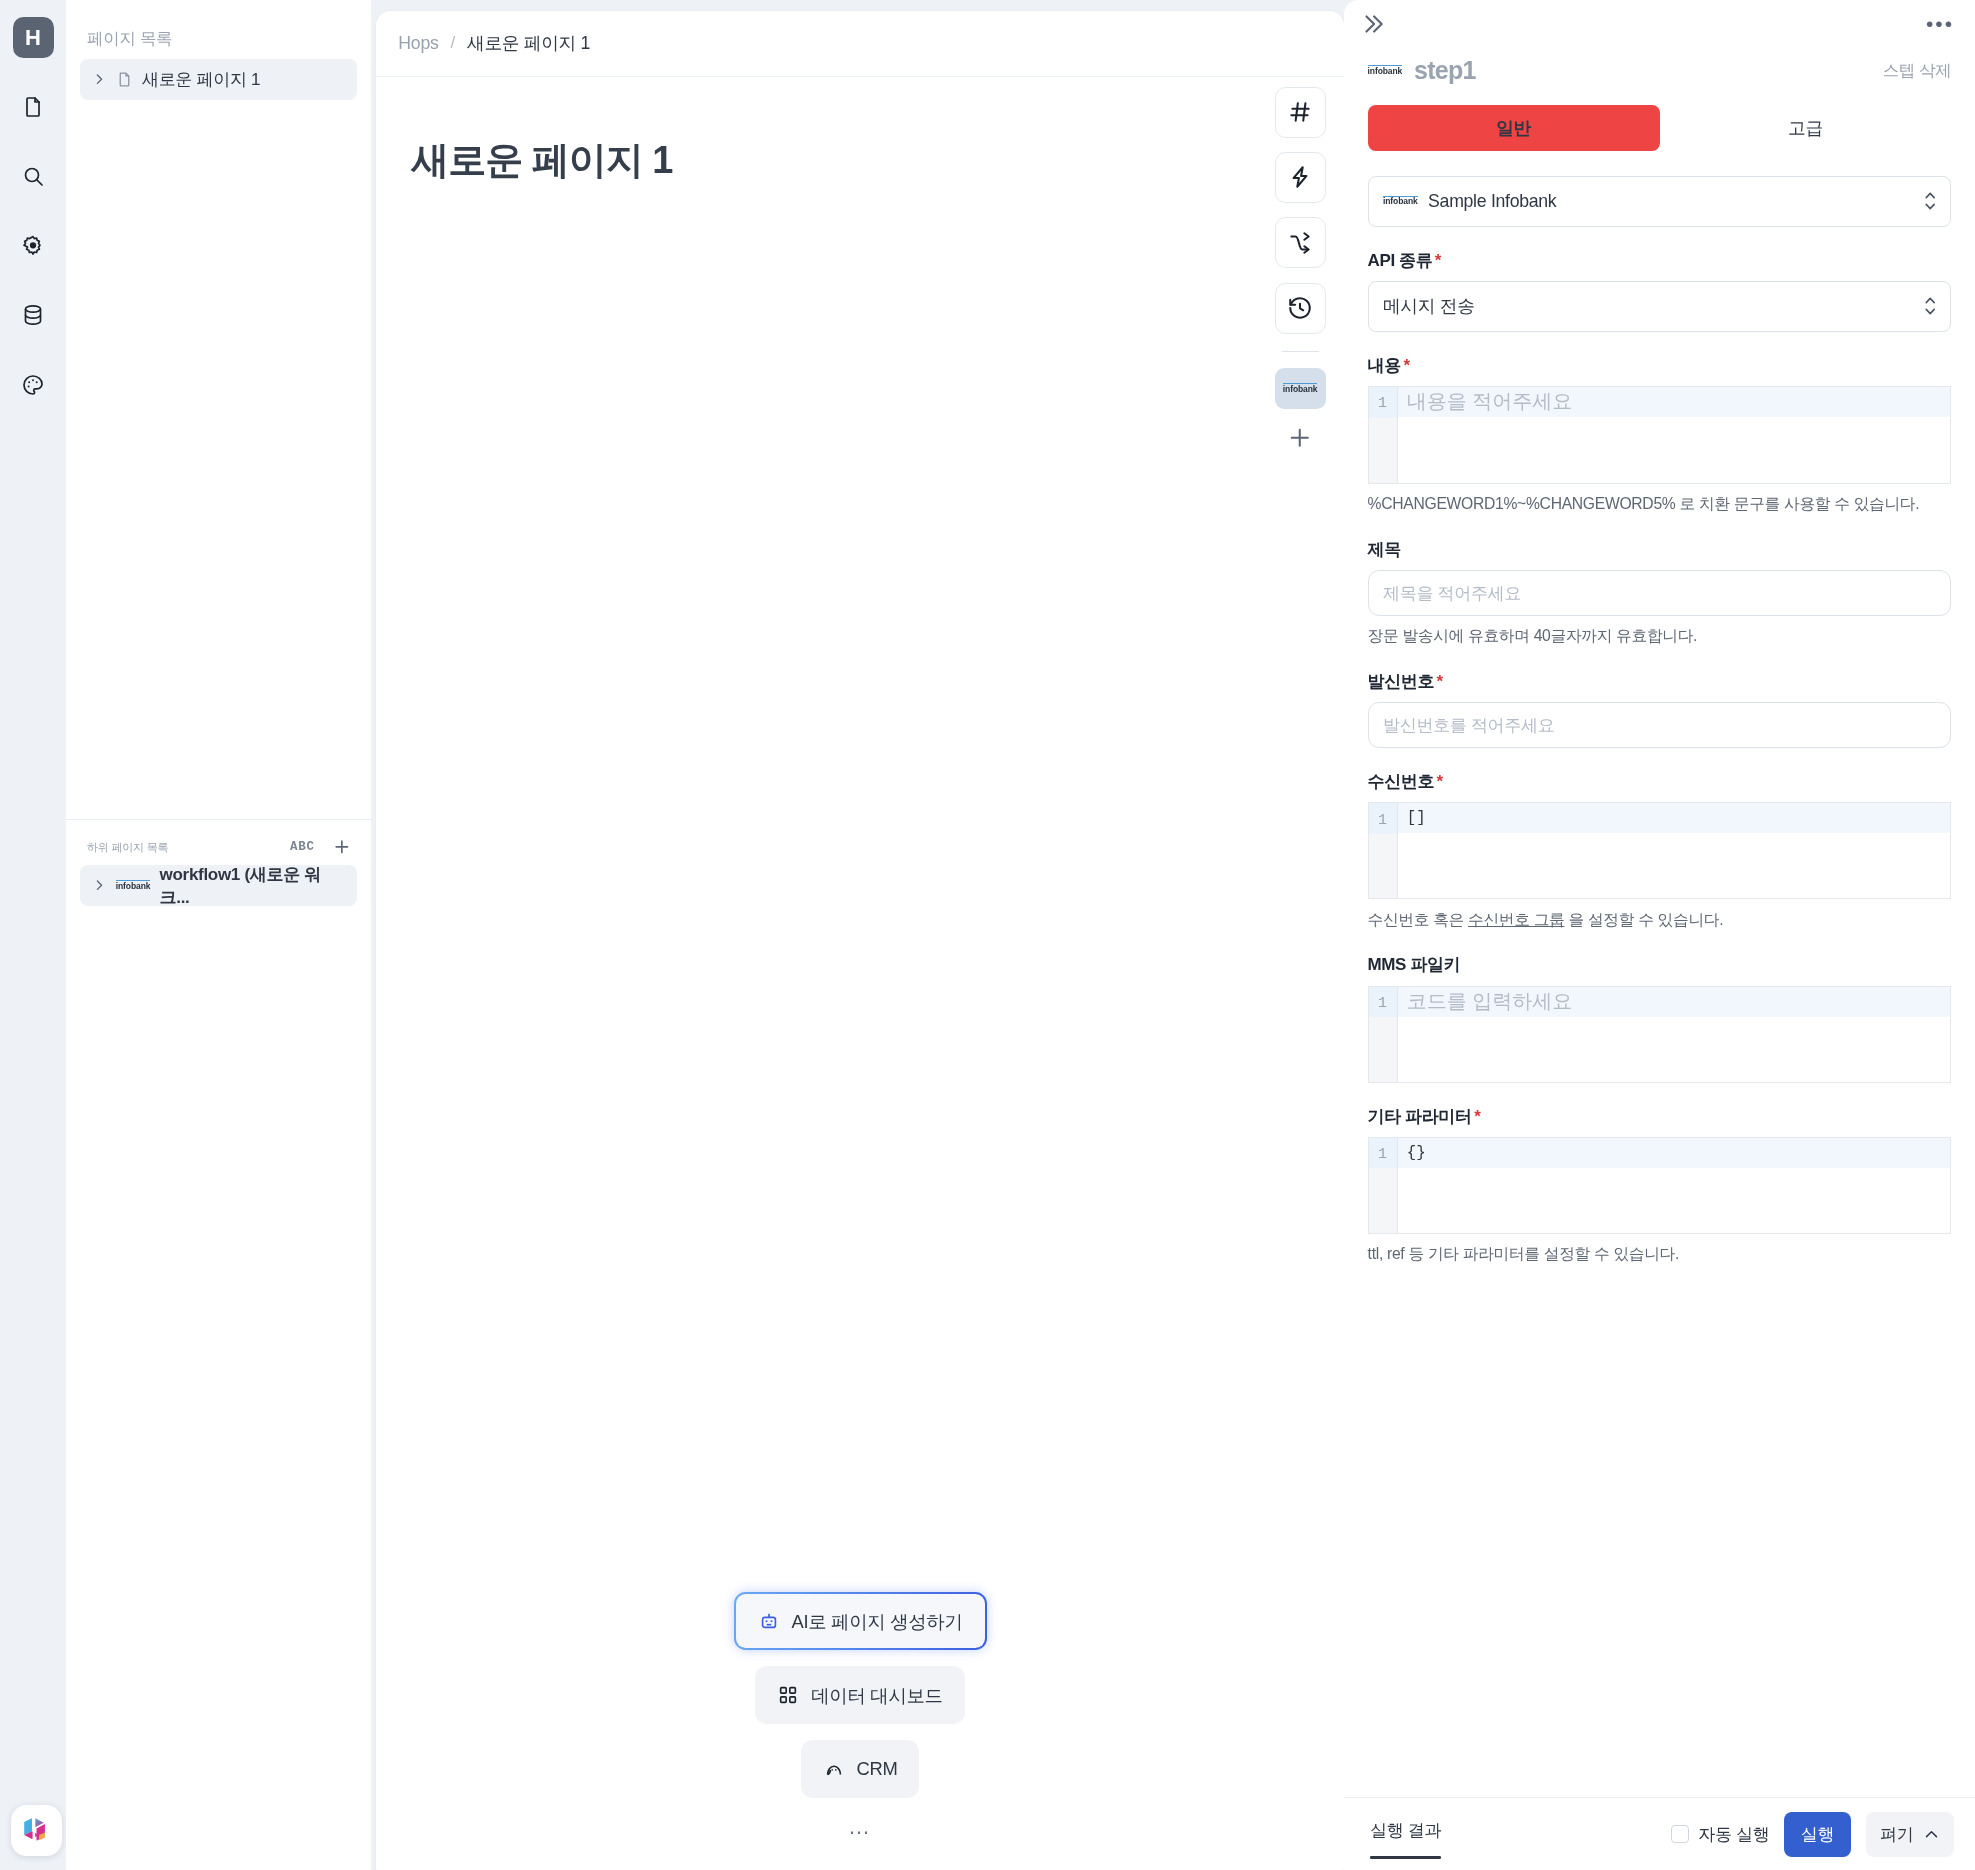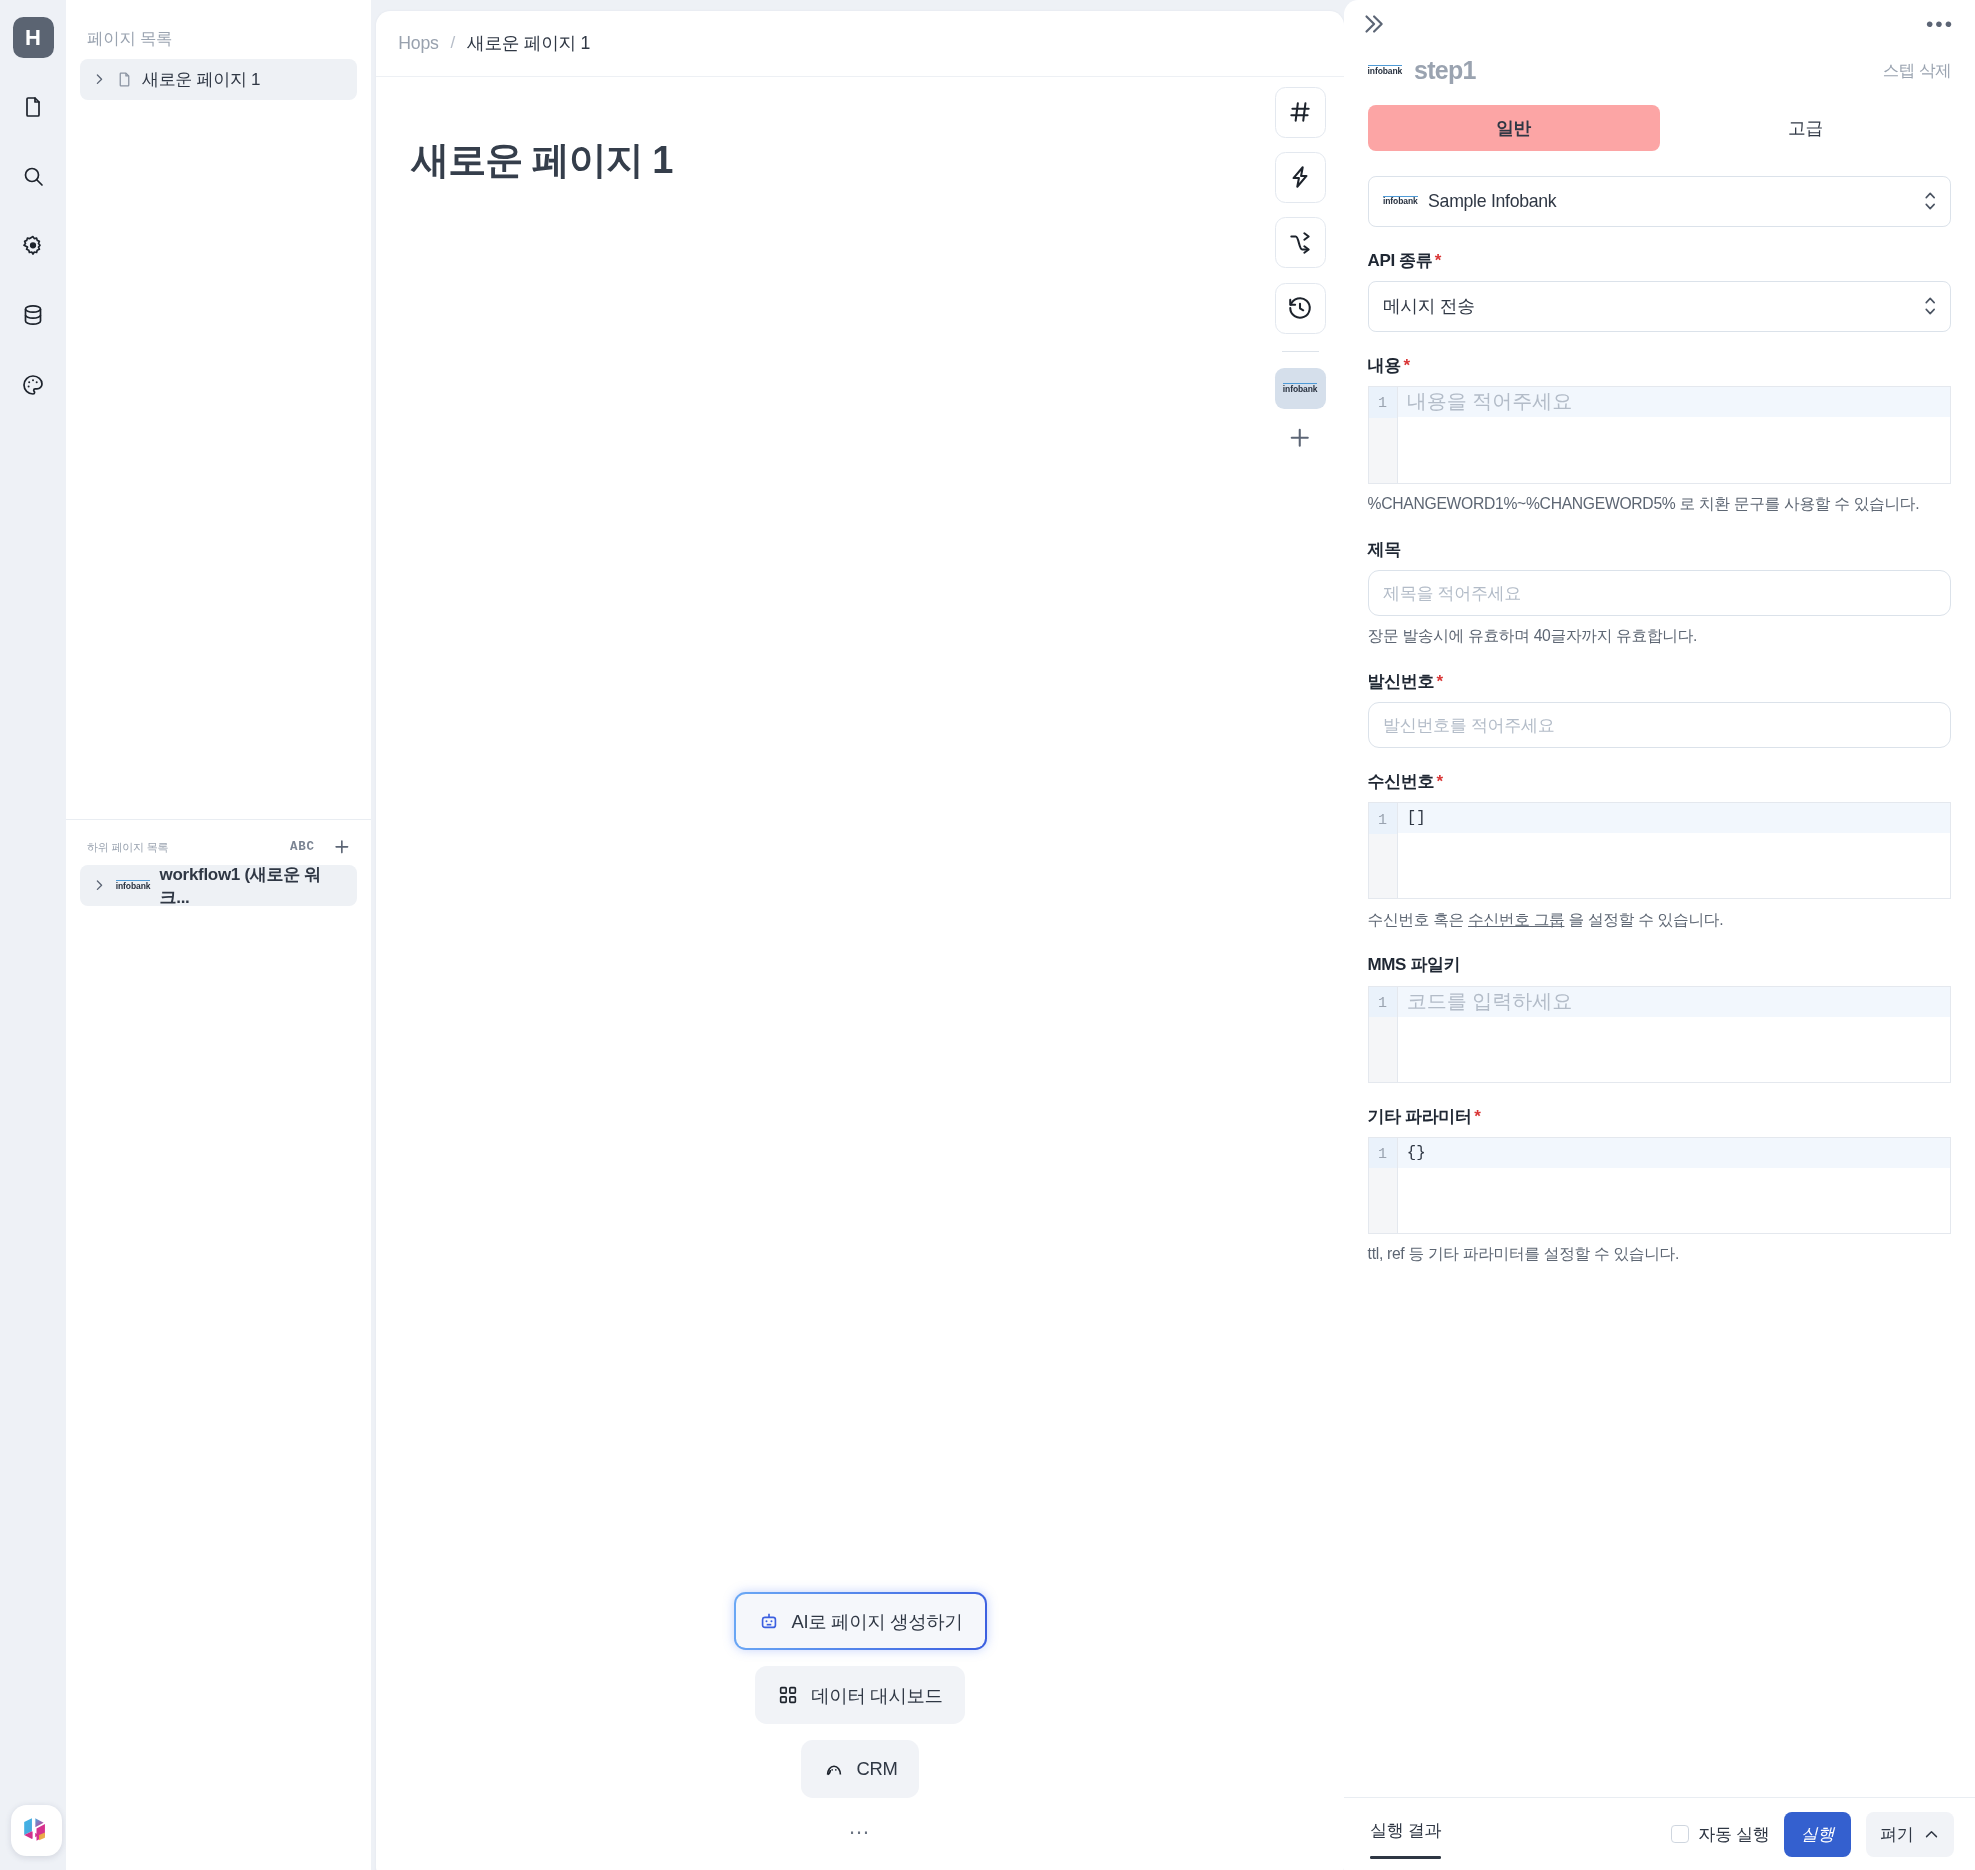--- a/index.html
+++ b/index.html
@@ -169,21 +169,21 @@
   }
   .step-del { font-size: 16.4px; color: #9aa3b0; cursor: pointer; letter-spacing:-0.3px;}
 
   .rp-body { flex: 1 1 auto; overflow: hidden; padding: 0 23.6px; }
   .tabs { display: flex; gap: 0; margin-top: 15.7px; }
   .tab {
     flex: 1 1 0; height: 46px; border-radius: 7.9px;
     display: flex; align-items: center; justify-content: center;
     font-size: 17.7px; color: #2f3744; cursor: pointer; letter-spacing:-0.3px;
   }
-  .tab.active { background: #fca5a5; font-weight: 600; }
+  .tab.active { background: #ef4444; font-weight: 600; }
 
   .sel {
     height: 51px; border: 0.7px solid #dbe2ea; border-radius: 7.9px;
     display: flex; align-items: center; padding: 0 14.4px; margin-top: 25px;
     position: relative; cursor: pointer;
   }
   .sel .sel-val { font-size: 17.7px; color: #2f3744; letter-spacing:-0.3px;}
   .sel .ib-badge { margin-right: 10.5px; }
   .updown {
     position: absolute; right: 13px; top: 50%; transform: translateY(-50%);
@@ -242,21 +242,21 @@
   }
   .foot-spacer { flex: 1 1 auto; }
   .chk-wrap { display: flex; align-items: center; gap: 9.2px; cursor: pointer; }
   .chk {
     width: 18.4px; height: 18.4px; border: 1.3px solid #cfd6df; border-radius: 3.9px; background:#fff;
   }
   .chk-label { font-size: 17px; color: #2f3744; letter-spacing:-0.3px;}
   .btn-run {
     height: 45px; border-radius: 7.9px; background: #3460cf; color: #ffffff;
     display: flex; align-items: center; justify-content: center;
-    padding: 16px 17px; font-size: 17px; cursor: pointer; letter-spacing:-0.3px;font-style:italic;
+    padding: 16px 17px; font-size: 17px; cursor: pointer; letter-spacing:-0.3px;
   }
   .btn-fold {
     height: 45px; border-radius: 7.9px; background: #f1f3f7; color: #2f3744;
     display: flex; align-items: center; justify-content: center; gap: 9.2px;
     padding: 0 14.4px; font-size: 17px; cursor: pointer; letter-spacing:-0.3px;
   }
   .btn-fold svg { width: 17px; height: 17px; display:block; }
 </style>
 </head>
 <body>

